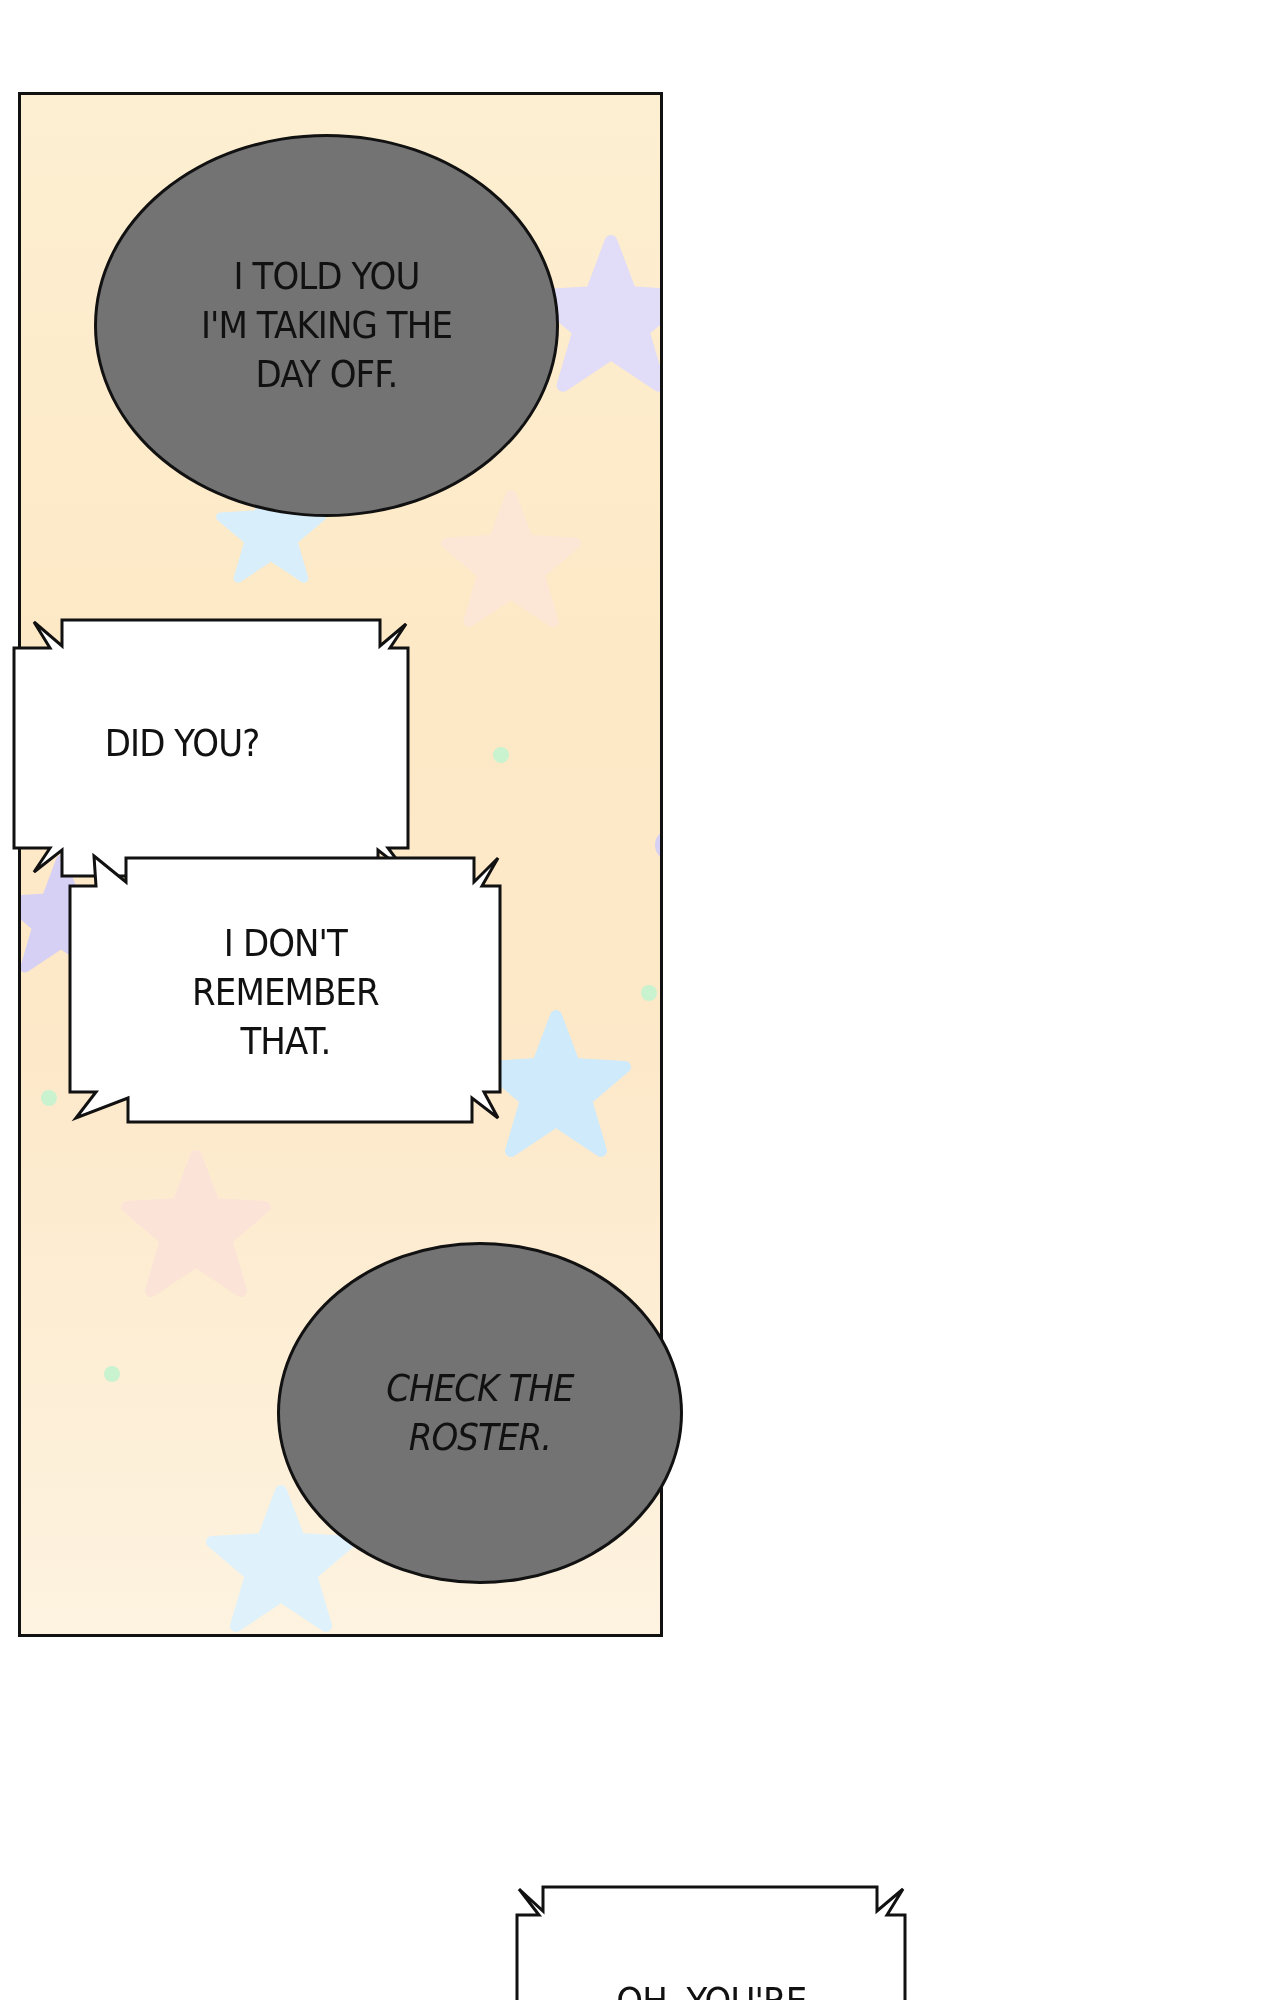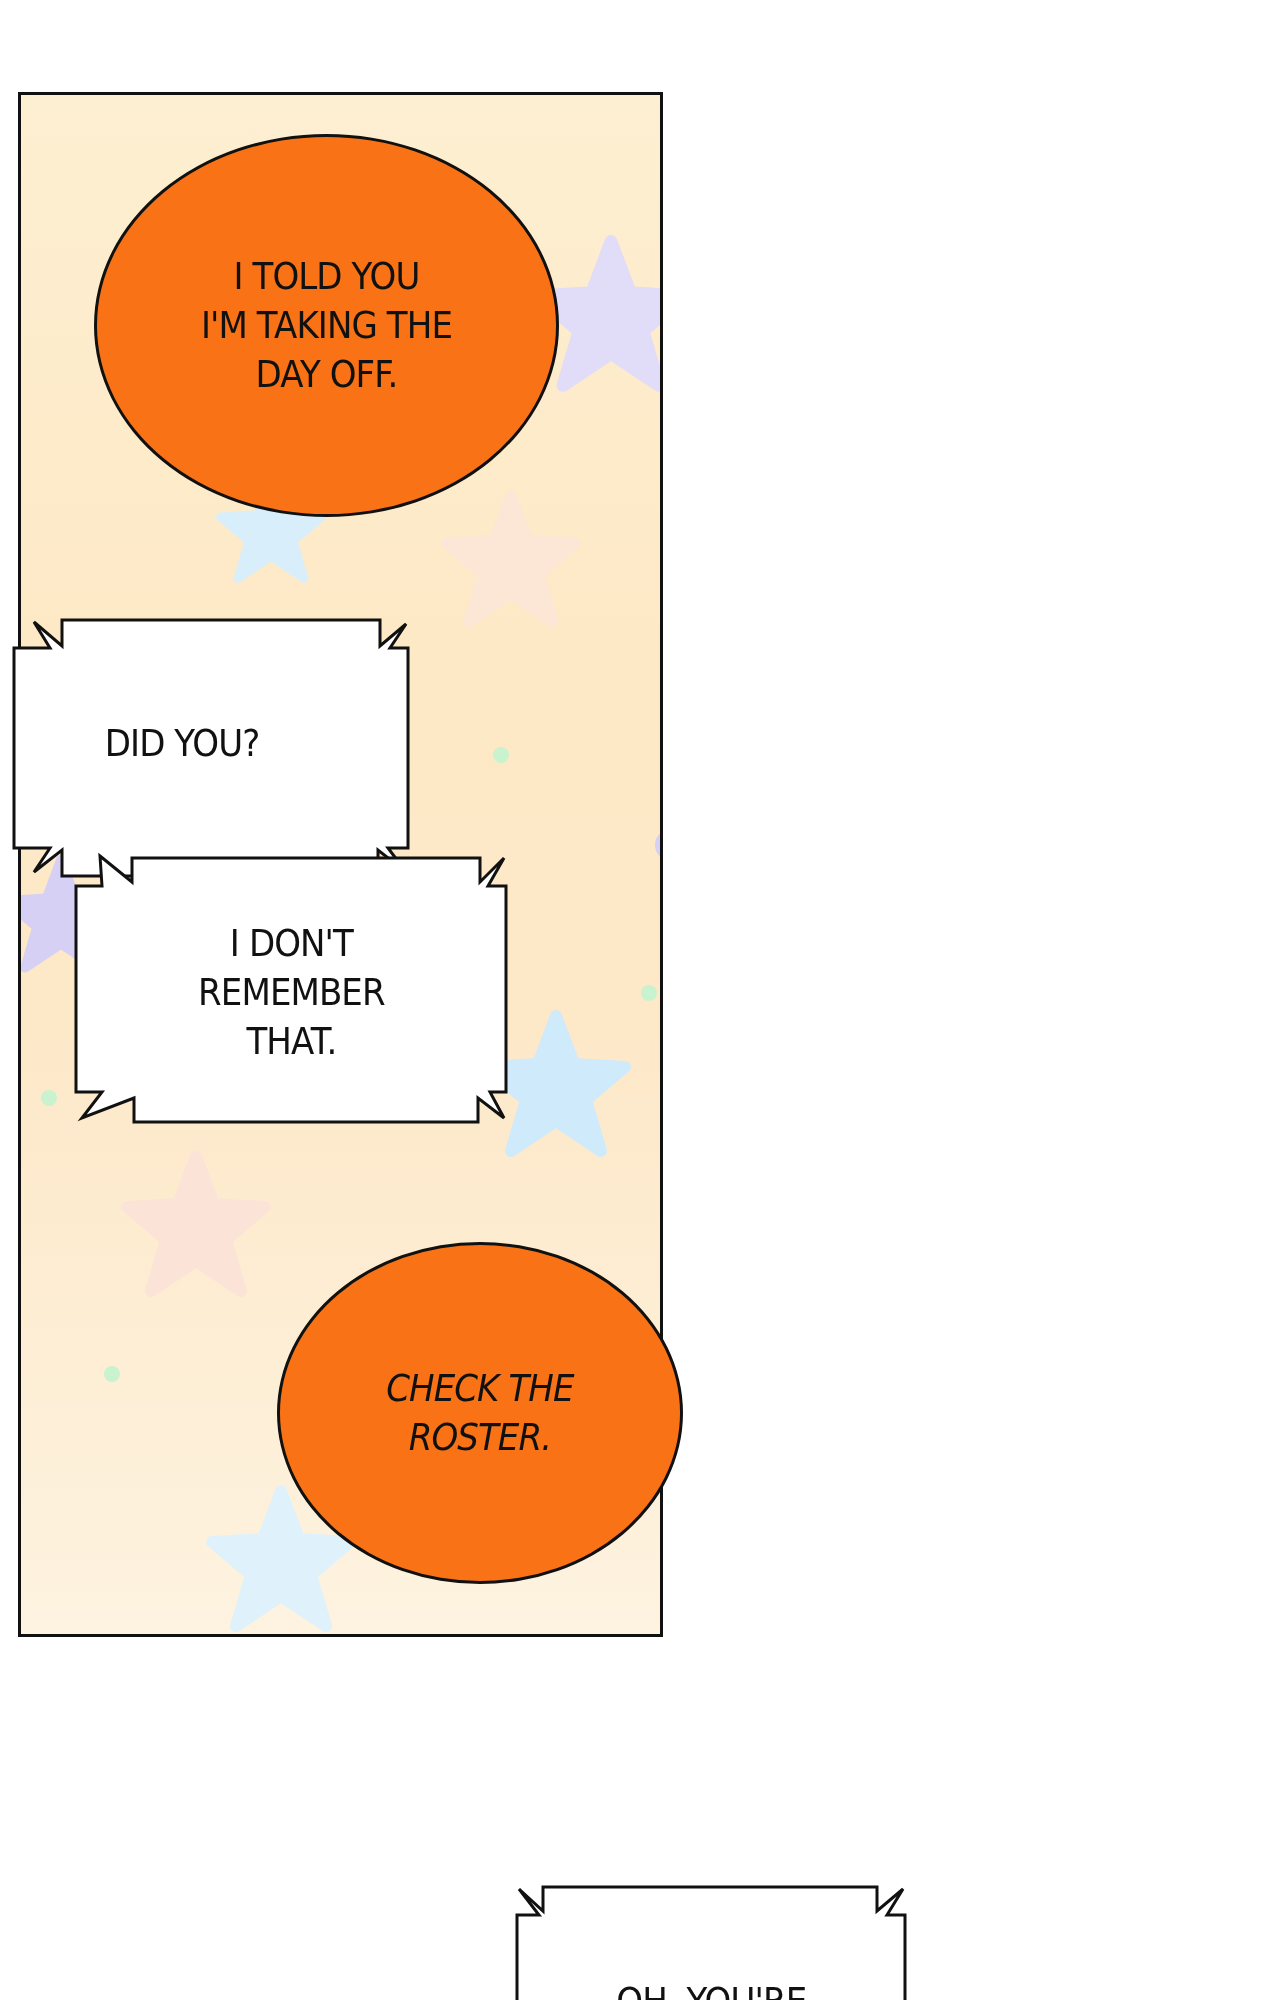--- a/index.html
+++ b/index.html
@@ -1,21 +1,21 @@
 <!DOCTYPE html>
 <html><head>
 <meta charset="utf-8">
 <style>
   html, body { margin:0; padding:0; background:#ffffff; }
   body { width:1280px; height:2000px; position:relative; overflow:hidden; font-family:"Liberation Sans", sans-serif; }
   .panel { position:absolute; left:18px; top:92px; width:645px; height:1545px; border:3px solid #111; box-sizing:border-box;
     background: linear-gradient(180deg, #fdefd2 0%, #fde9c6 35%, #fde8c8 60%, #fdf3e0 100%); overflow:hidden; }
   .star { position:absolute; }
   .dot { position:absolute; width:16px; height:16px; border-radius:50%; background:#c9f2cf; }
-  .oval { position:absolute; background:#f97316; border:3px solid #111; border-radius:50%; box-sizing:border-box;
+  .oval { position:absolute; background:#737373; border:3px solid #111; border-radius:50%; box-sizing:border-box;
     display:flex; align-items:center; justify-content:center; text-align:center; }
   .txt { font-family:"DejaVu Sans", sans-serif; color:#111; font-size:37px; line-height:49px; letter-spacing:-1px; white-space:pre-line; transform:scaleX(0.92); }
   .jag { position:absolute; }
   .jag svg { position:absolute; left:0; top:0; overflow:visible; }
   .jag .label { position:absolute; display:flex; align-items:center; justify-content:center; text-align:center; }
 </style>
 </head>
 <body>
 
 <div class="panel">
@@ -58,21 +58,21 @@
 
 <div class="jag" style="left:12px;top:618px;width:400px;height:260px;">
   <svg width="400" height="260" viewBox="0 0 400 260">
     <path d="M22 4 L50 28 L50 2 L368 2 L368 28 L394 6 L378 30 L396 30 L396 230 L376 230 L394 254 L366 232 L366 258 L50 258 L50 232 L22 254 L38 230 L2 230 L2 30 L38 30 Z" fill="#fff" stroke="#111" stroke-width="3" stroke-linejoin="miter"></path>
   </svg>
   <div class="label" style="left:40px;top:30px;width:260px;height:190px;">
     <span class="txt">DID YOU?</span>
   </div>
 </div>
 
-<div class="jag" style="left:74px;top:852px;width:434px;height:275px;">
+<div class="jag" style="left:68px;top:852px;width:434px;height:275px;">
   <svg width="434" height="275" viewBox="0 0 434 275">
     <path d="M26 4 L58 30 L58 6 L406 6 L406 30 L430 6 L414 34 L432 34 L432 240 L416 240 L430 266 L404 246 L404 270 L60 270 L60 246 L8 266 L28 240 L2 240 L2 34 L28 34 Z" fill="#fff" stroke="#111" stroke-width="3" stroke-linejoin="miter"></path>
   </svg>
   <div class="label" style="left:30px;top:30px;width:374px;height:220px;">
     <span class="txt">I DON'T
 REMEMBER
 THAT.</span>
   </div>
 </div>
 

